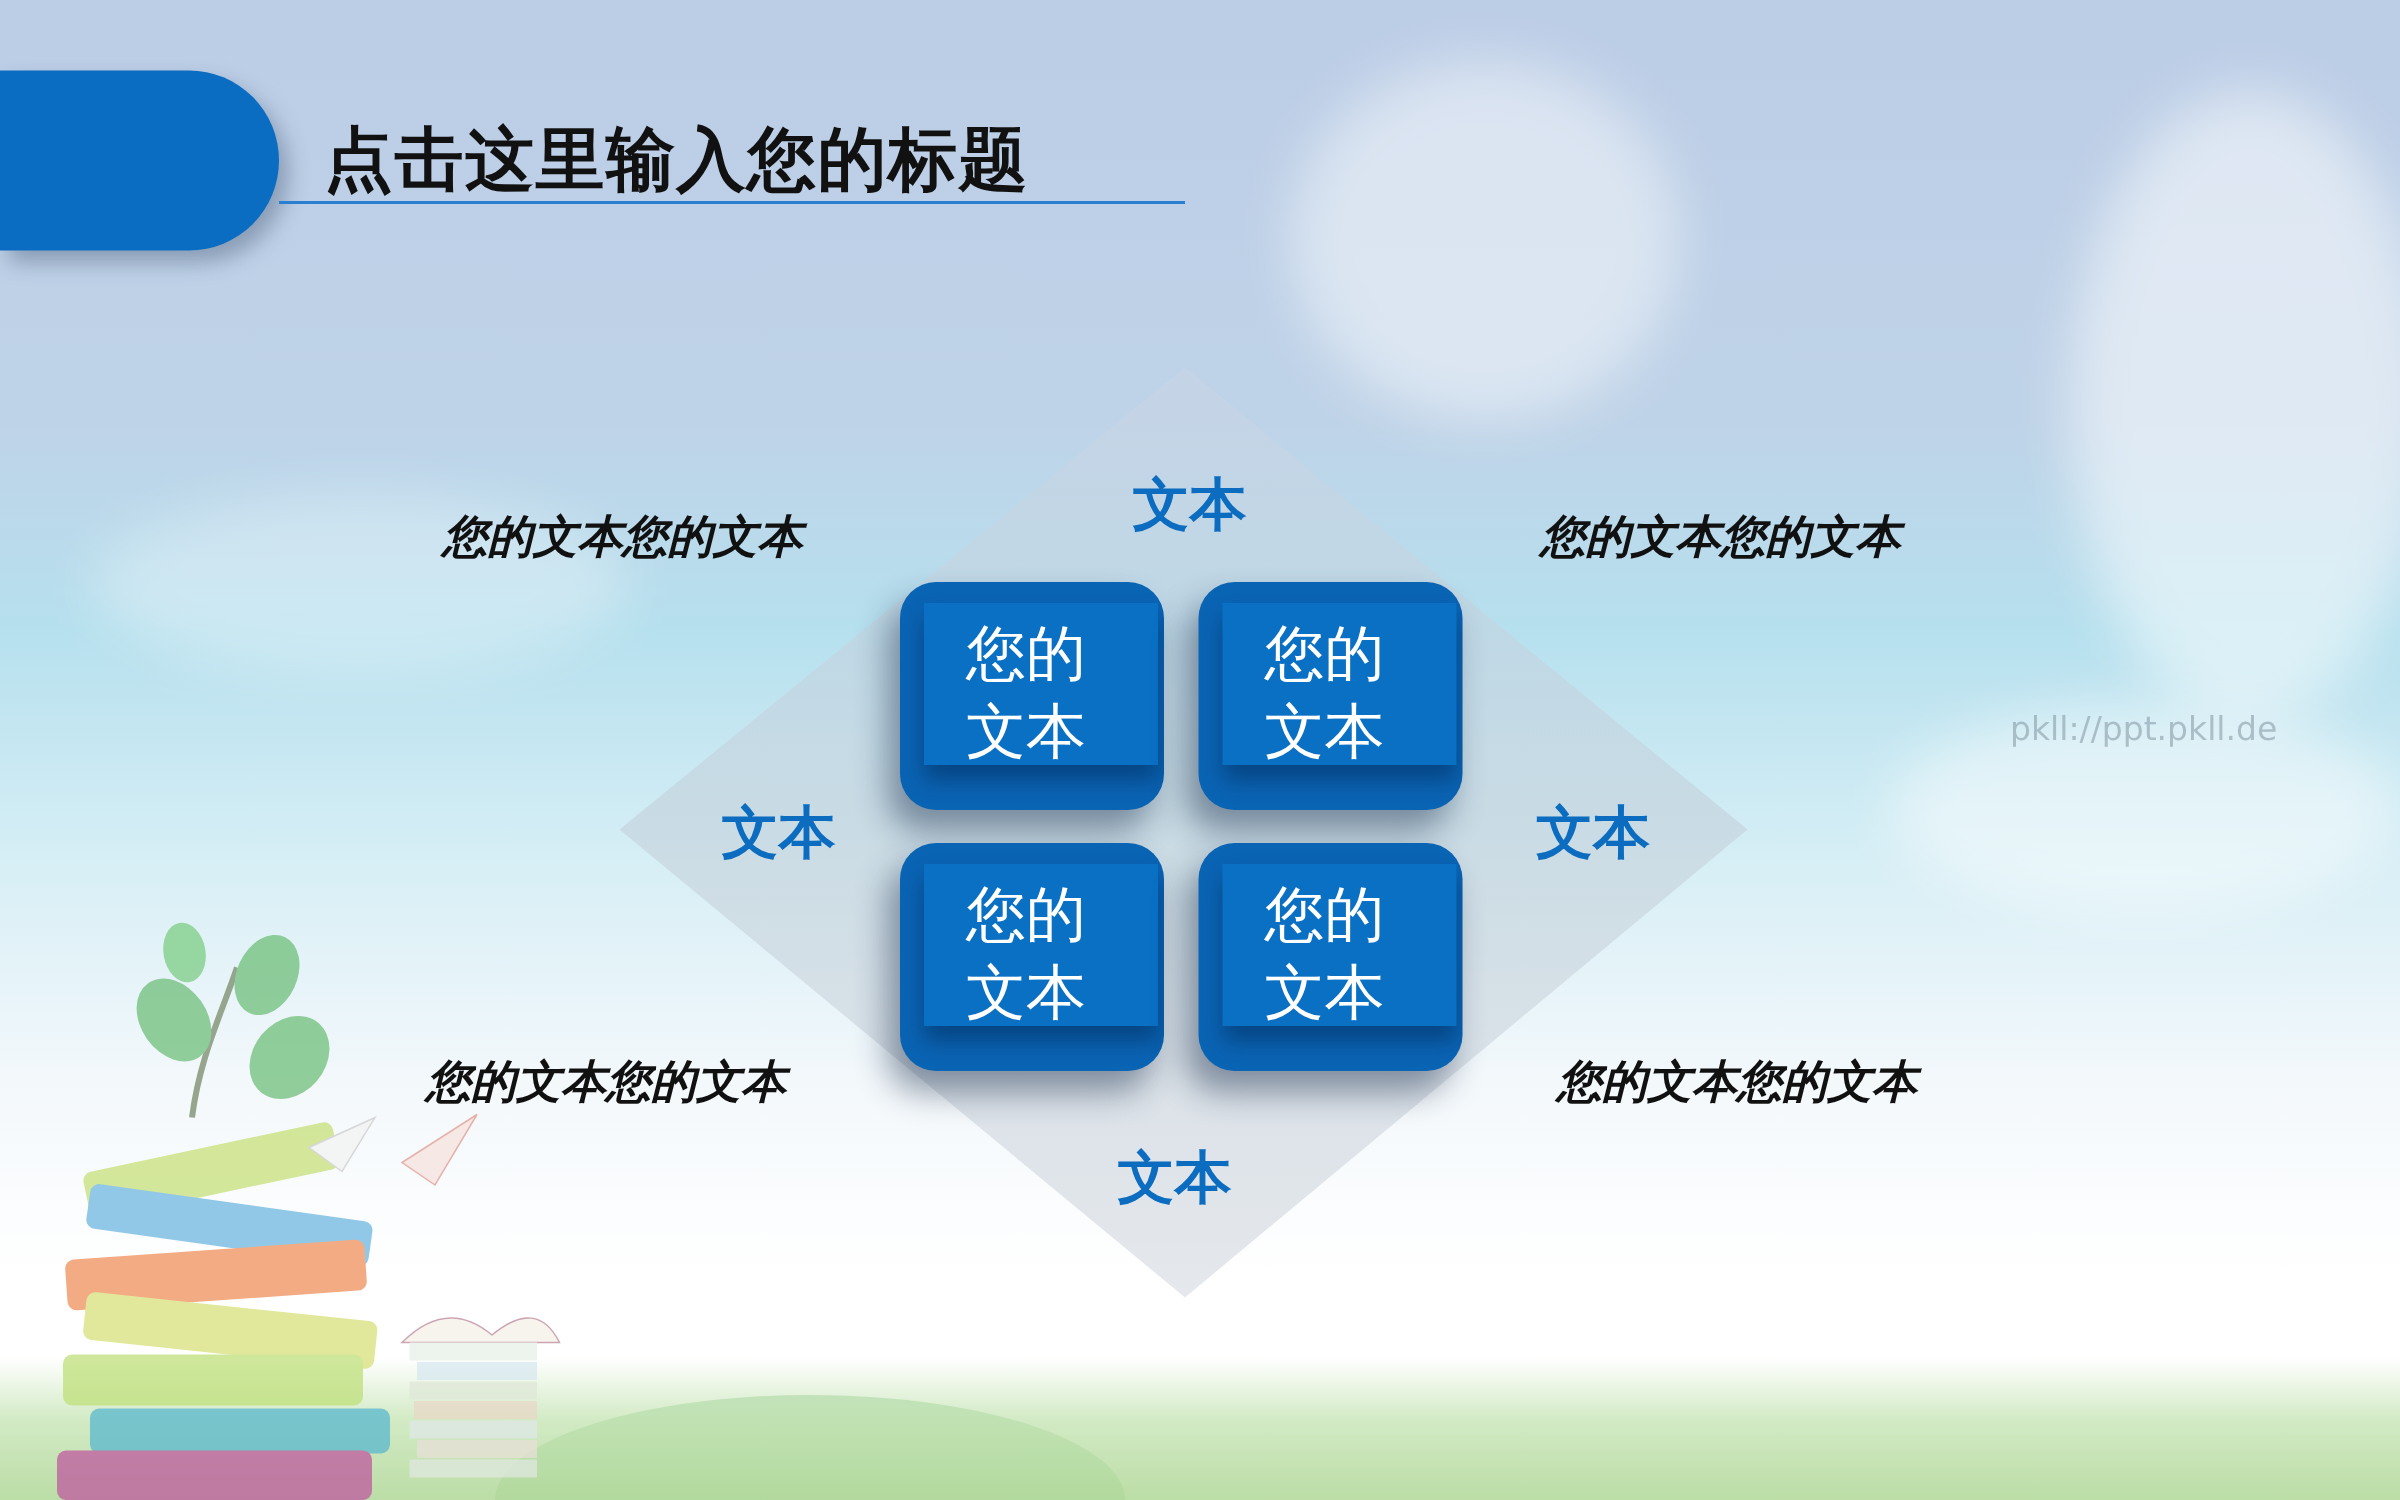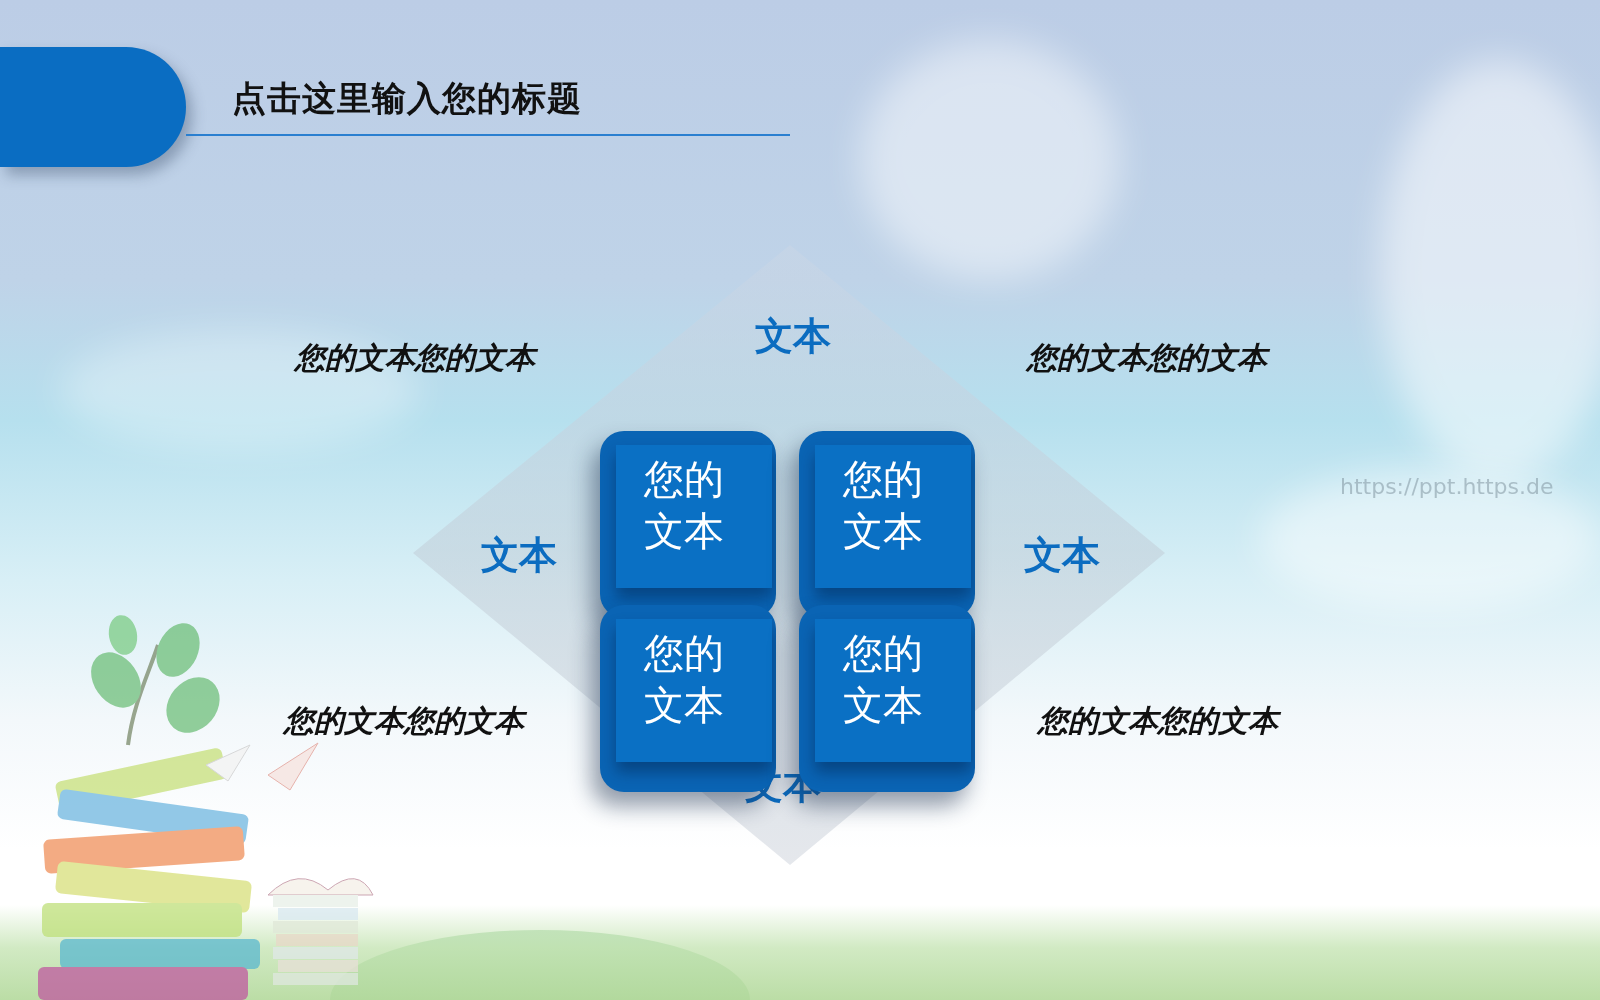--- a/index.html
+++ b/index.html
@@ -10,35 +10,34 @@
     }
     
     .cloud { position: absolute; border-radius: 50%; background: rgba(255,255,255,0.45); filter: blur(18px); }
 
     .title-bar {
       position: absolute; left: 0; top: 47px; width: 186px; height: 120px;
       background: #0a6dc2; border-radius: 0 60px 60px 0;
       box-shadow: 6px 8px 14px rgba(40,60,90,0.35);
     }
     .title-text {
-      position: absolute; left: 216px; top: 76px; font-size: 34px; font-weight: bold; color: #111;
-      letter-spacing: 1px; white-space: nowrap; margin-left: 16px;
+      position: absolute; left: 216px; top: 76px; font-size: 46px; font-weight: bold; color: #111;
+      letter-spacing: 1px; white-space: nowrap;
     }
     .title-line {
       position: absolute; left: 186px; top: 134px; width: 604px; height: 2px; background: #2a7fd0;
     }
 
     .diamond { position: absolute; left: 0; top: 0; width: 1600px; height: 1000px; pointer-events: none; }
 
     .tile {
-      position: absolute; width: 176px; height: 187px; border-radius: 24px;
+      position: absolute; width: 176px; height: 152px; border-radius: 24px;
       background: #0a64b4;
       box-shadow: -8px 14px 22px rgba(20,40,70,0.45);
       overflow: hidden;
-      margin-top: 43px;
     }
     .tile-face {
       position: absolute; left: 16px; top: 14px; right: 4px; bottom: 30px;
       background: #0a70c4;
       box-shadow: 0 10px 14px rgba(0,30,70,0.45);
     }
     .tile-text {
       position: absolute; left: 0; right: 0; top: 22px; text-align: center;
       color: #fff; font-size: 40px; line-height: 52px; font-weight: normal;
     }
@@ -121,21 +120,21 @@
   </div>
 </div>
 <div class="tile" style="left:799px;top:562px;">
   <div class="tile-face"></div>
   <div class="tile-text" style="left:-8px;">
     <div>您的</div>
     <div>文本</div>
   </div>
 </div>
 
-<div class="watermark">https://ppt.https.de</div>
+<div class="watermark">pkll://ppt.pkll.de</div>
 
 <svg class="books" width="360" height="395" viewBox="0 0 360 395">
   <g opacity="0.75">
 
     <g>
       <path d="M100 140 C 105 100, 120 70, 130 40" stroke="#7a8a6a" stroke-width="4" fill="none"></path>
       <ellipse cx="88" cy="75" rx="22" ry="30" fill="#6fbf7a" transform="rotate(-35 88 75)"></ellipse>
       <ellipse cx="150" cy="45" rx="20" ry="28" fill="#6fbf7a" transform="rotate(25 150 45)"></ellipse>
       <ellipse cx="95" cy="30" rx="14" ry="20" fill="#7ccc85" transform="rotate(-10 95 30)"></ellipse>
       <ellipse cx="165" cy="100" rx="24" ry="30" fill="#6fbf7a" transform="rotate(40 165 100)"></ellipse>

